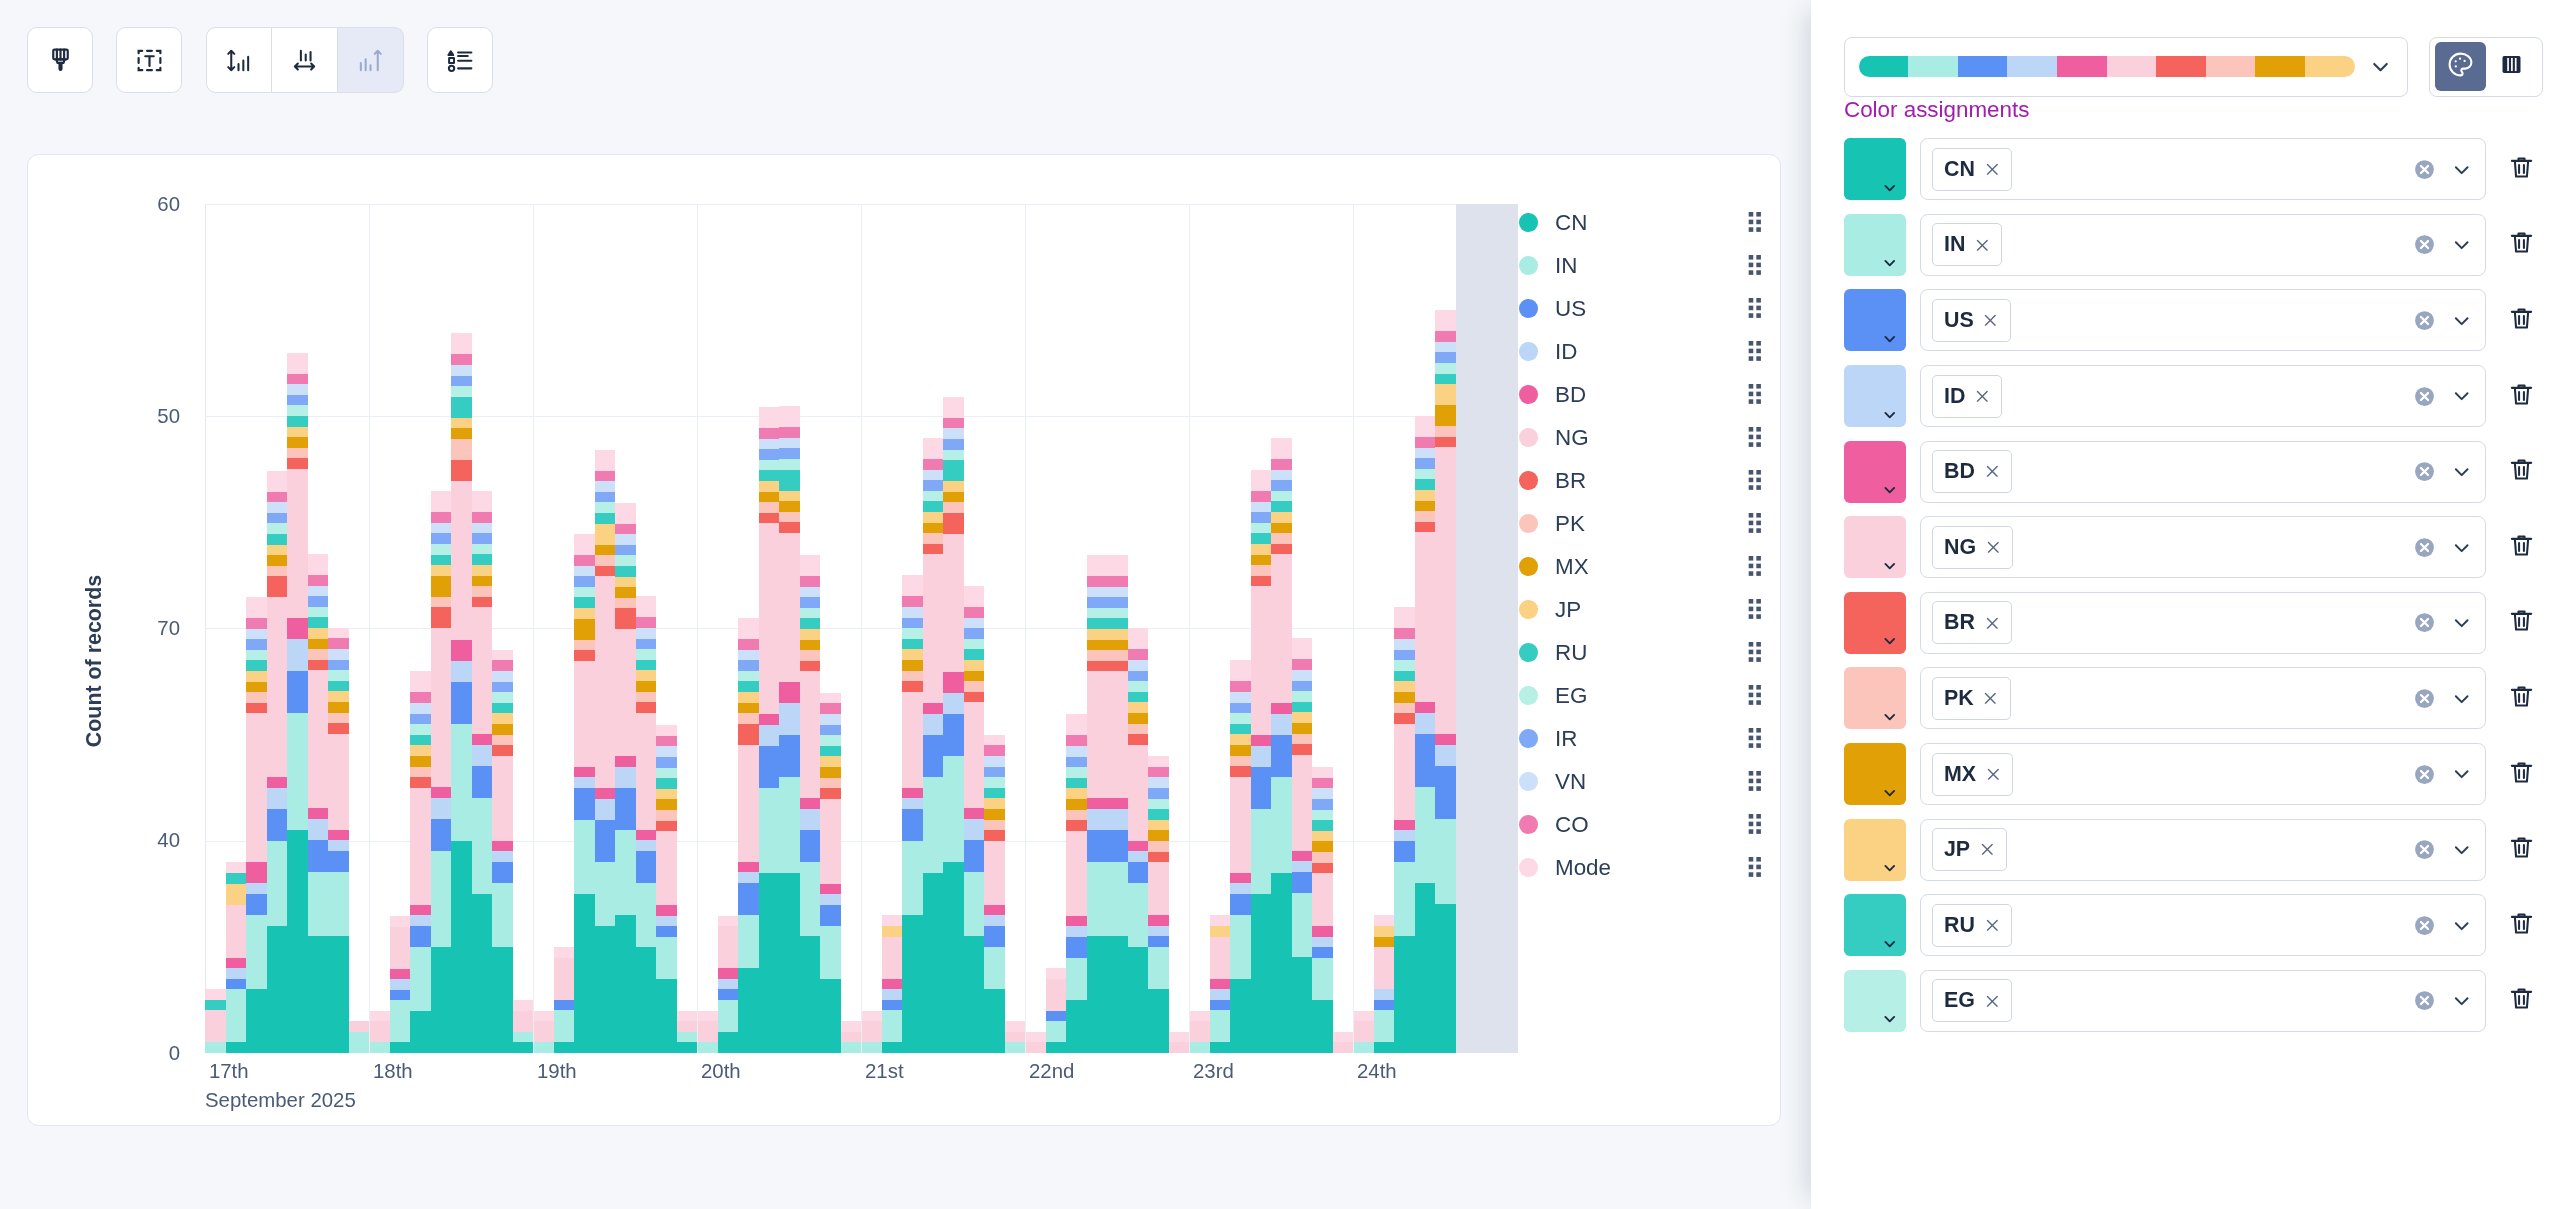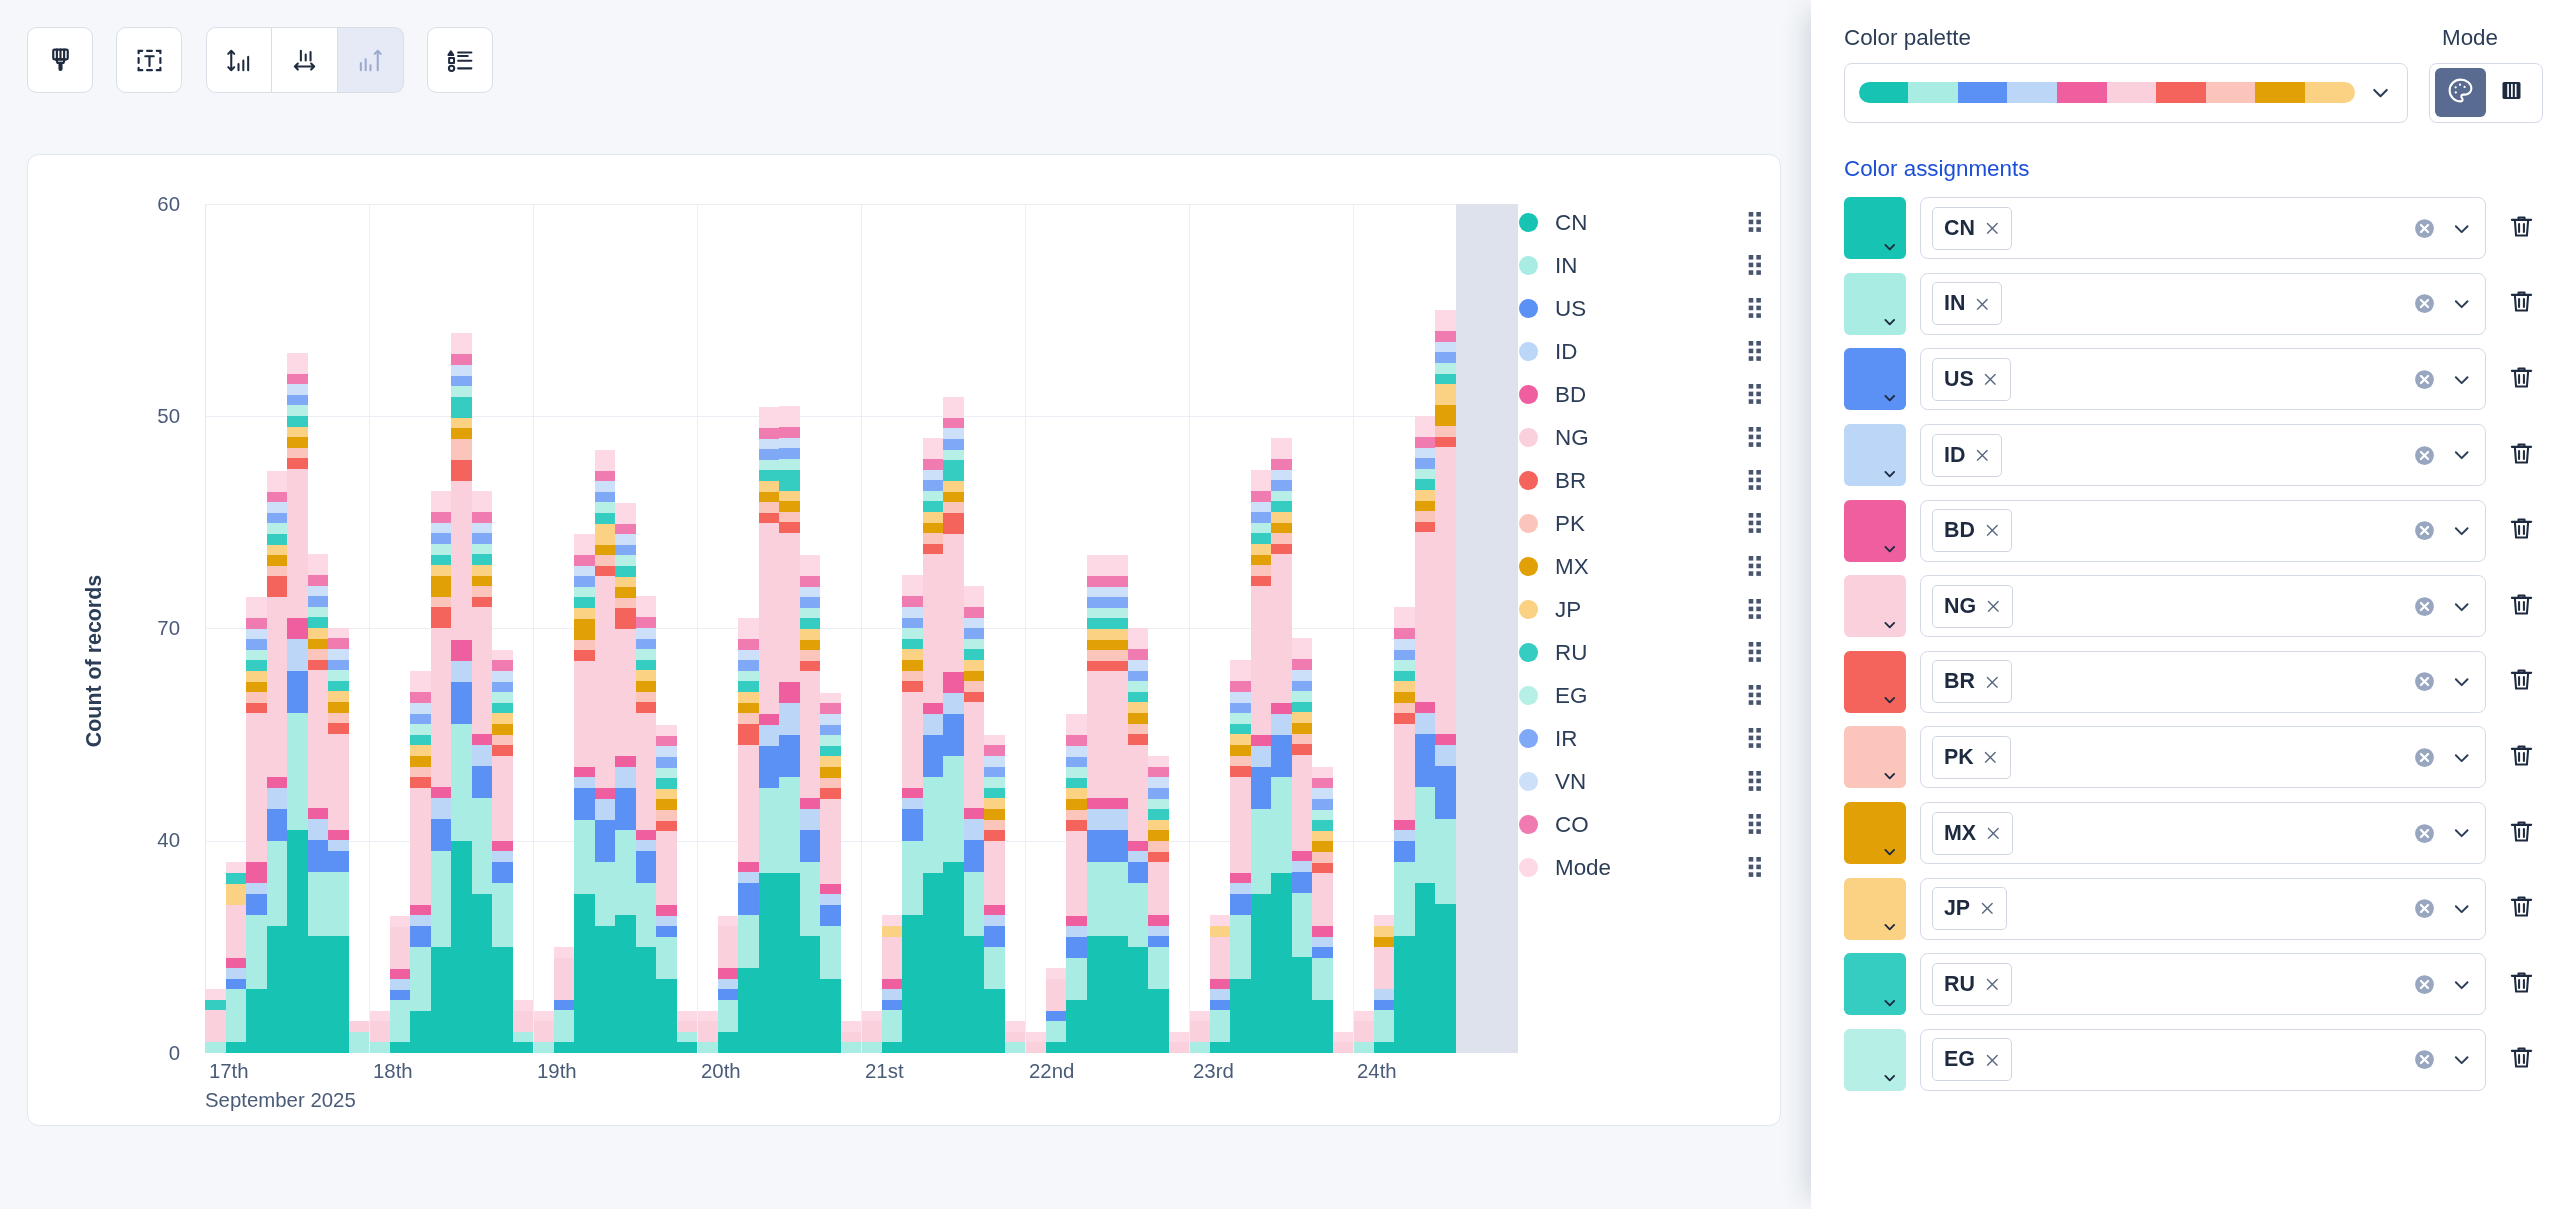--- a/index.html
+++ b/index.html
@@ -172,21 +172,21 @@
     background: #fff; height: 60px; padding: 4.9px;
     flex: 0 0 auto;
   }
   .mode-btn {
     width: 51px; height: 49px; border-radius: 5.8px;
     display: flex; align-items: center; justify-content: center;
     cursor: pointer;
   }
   .mode-btn.active { background: #5a6b91; }
 
-  .assign-title { margin-top: 33px; font-size: 22.4px; color: #1d4ed8; }
+  .assign-title { font-size: 22.4px; color: #a21caf; }
 
   .assign-list { margin-top: 15.6px; }
   .assign-row {
     display: flex; align-items: center;
     gap: 13.6px; margin-bottom: 13.6px;
   }
   .color-chip {
     width: 62px; height: 62px; border-radius: 5.8px;
     position: relative; cursor: pointer; flex: 0 0 62px;
   }
@@ -1362,24 +1362,20 @@
             </svg></span>
         </div>
       </div>
   </div>
 
   <div class="panel">
 
 
     <div class="panel-body">
 
-      <div class="row-labels">
-        <div class="field-label">Color palette</div>
-        <div class="field-label" style="margin-right:45px">Mode</div>
-      </div>
 
       <div class="palette-row">
         <div class="palette-select">
           <div class="swatch-strip" id="paletteStrip">
               <i style="background: rgb(23, 195, 178);"></i>
               <i style="background: rgb(168, 236, 227);"></i>
               <i style="background: rgb(91, 145, 245);"></i>
               <i style="background: rgb(188, 214, 247);"></i>
               <i style="background: rgb(239, 95, 160);"></i>
               <i style="background: rgb(251, 208, 221);"></i>

